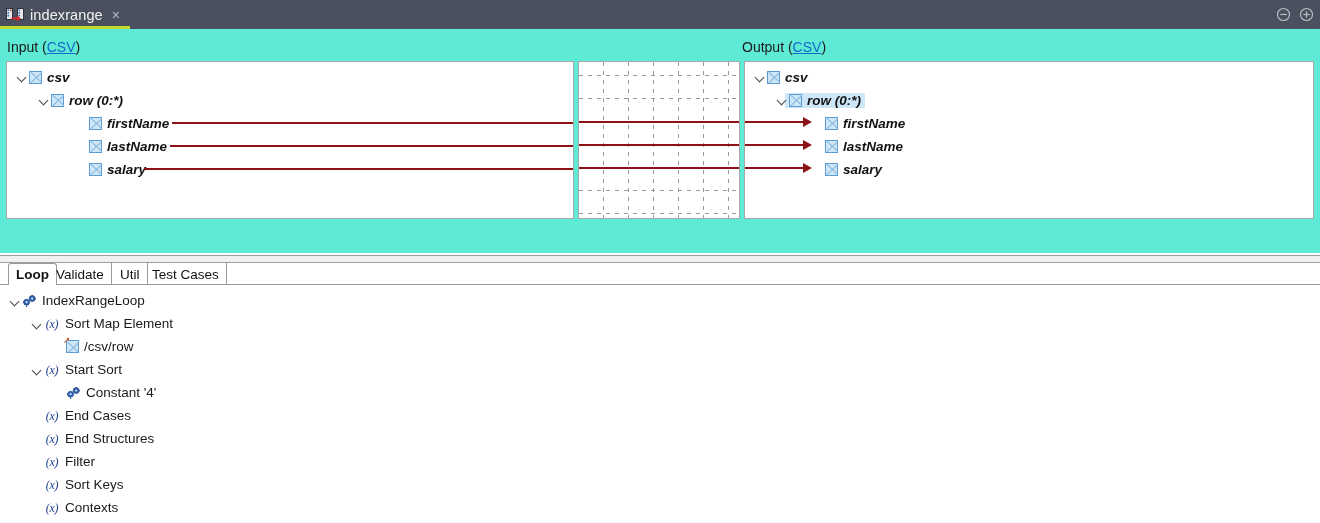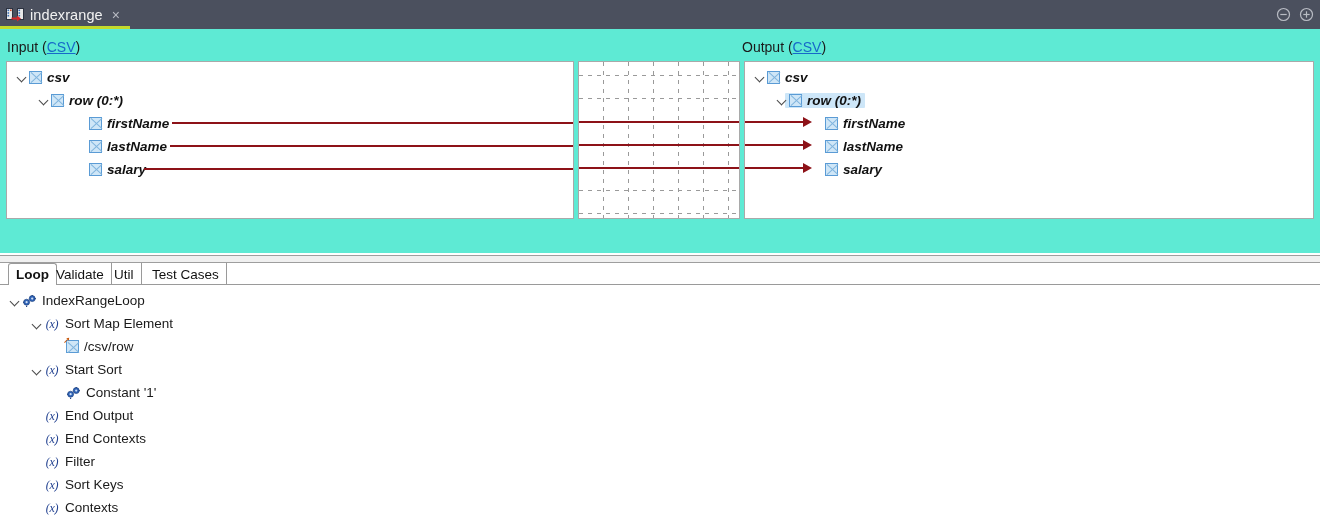--- a/index.html
+++ b/index.html
@@ -310,21 +310,21 @@
   <a class="foot-link foot-out lnk">/LOCAL_PROJECT/Structures/salary</a>
 </div>
 
 <div class="sash"></div>
 
 <div class="bottom">
   <div class="tabstrip">
     <div class="tabstrip-rule"></div>
     <div class="btab active" style="left:8px;">Loop</div>
     <div class="btab" style="left:49px;">Validate</div>
-    <div class="btab" style="left:107px;">Util</div>
+    <div class="btab" style="left:113px;">Util</div>
     <div class="btab" style="left:145px;">Test Cases</div>
   </div>
 
   <div class="bpanel">
 
     <div class="brow" style="left:8px; top:4px;">
       <span class="chev"></span>
       <span class="ico-gear">
         <svg width="15" height="14" viewBox="0 0 15 14">
           <g fill="#2f62b5" stroke="#1d3f7a" stroke-width="0.6">
@@ -373,30 +373,30 @@
           <circle cx="4.6" cy="8.2" r="1.1" fill="#cfe0f5"></circle>
           <circle cx="10.2" cy="4.6" r="1.1" fill="#cfe0f5"></circle>
           <g stroke="#1d3f7a" stroke-width="1.1">
             <line x1="1.0" y1="8.2" x2="2.1" y2="8.2"></line>
             <line x1="4.6" y1="11.8" x2="4.6" y2="12.9"></line>
             <line x1="12.7" y1="4.6" x2="13.8" y2="4.6"></line>
             <line x1="10.2" y1="0.9" x2="10.2" y2="2.0"></line>
           </g>
         </svg>
       </span>
-      <span>Constant '1'</span>
+      <span>Constant '4'</span>
     </div>
 
     <div class="brow" style="left:44px; top:119px;">
       <span class="ico-fx">(x)</span>
-      <span>End Output</span>
+      <span>End Cases</span>
     </div>
     <div class="brow" style="left:44px; top:142px;">
       <span class="ico-fx">(x)</span>
-      <span>End Contexts</span>
+      <span>End Structures</span>
     </div>
     <div class="brow" style="left:44px; top:165px;">
       <span class="ico-fx">(x)</span>
       <span>Filter</span>
     </div>
     <div class="brow" style="left:44px; top:188px;">
       <span class="ico-fx">(x)</span>
       <span>Sort Keys</span>
     </div>
     <div class="brow" style="left:44px; top:211px;">

